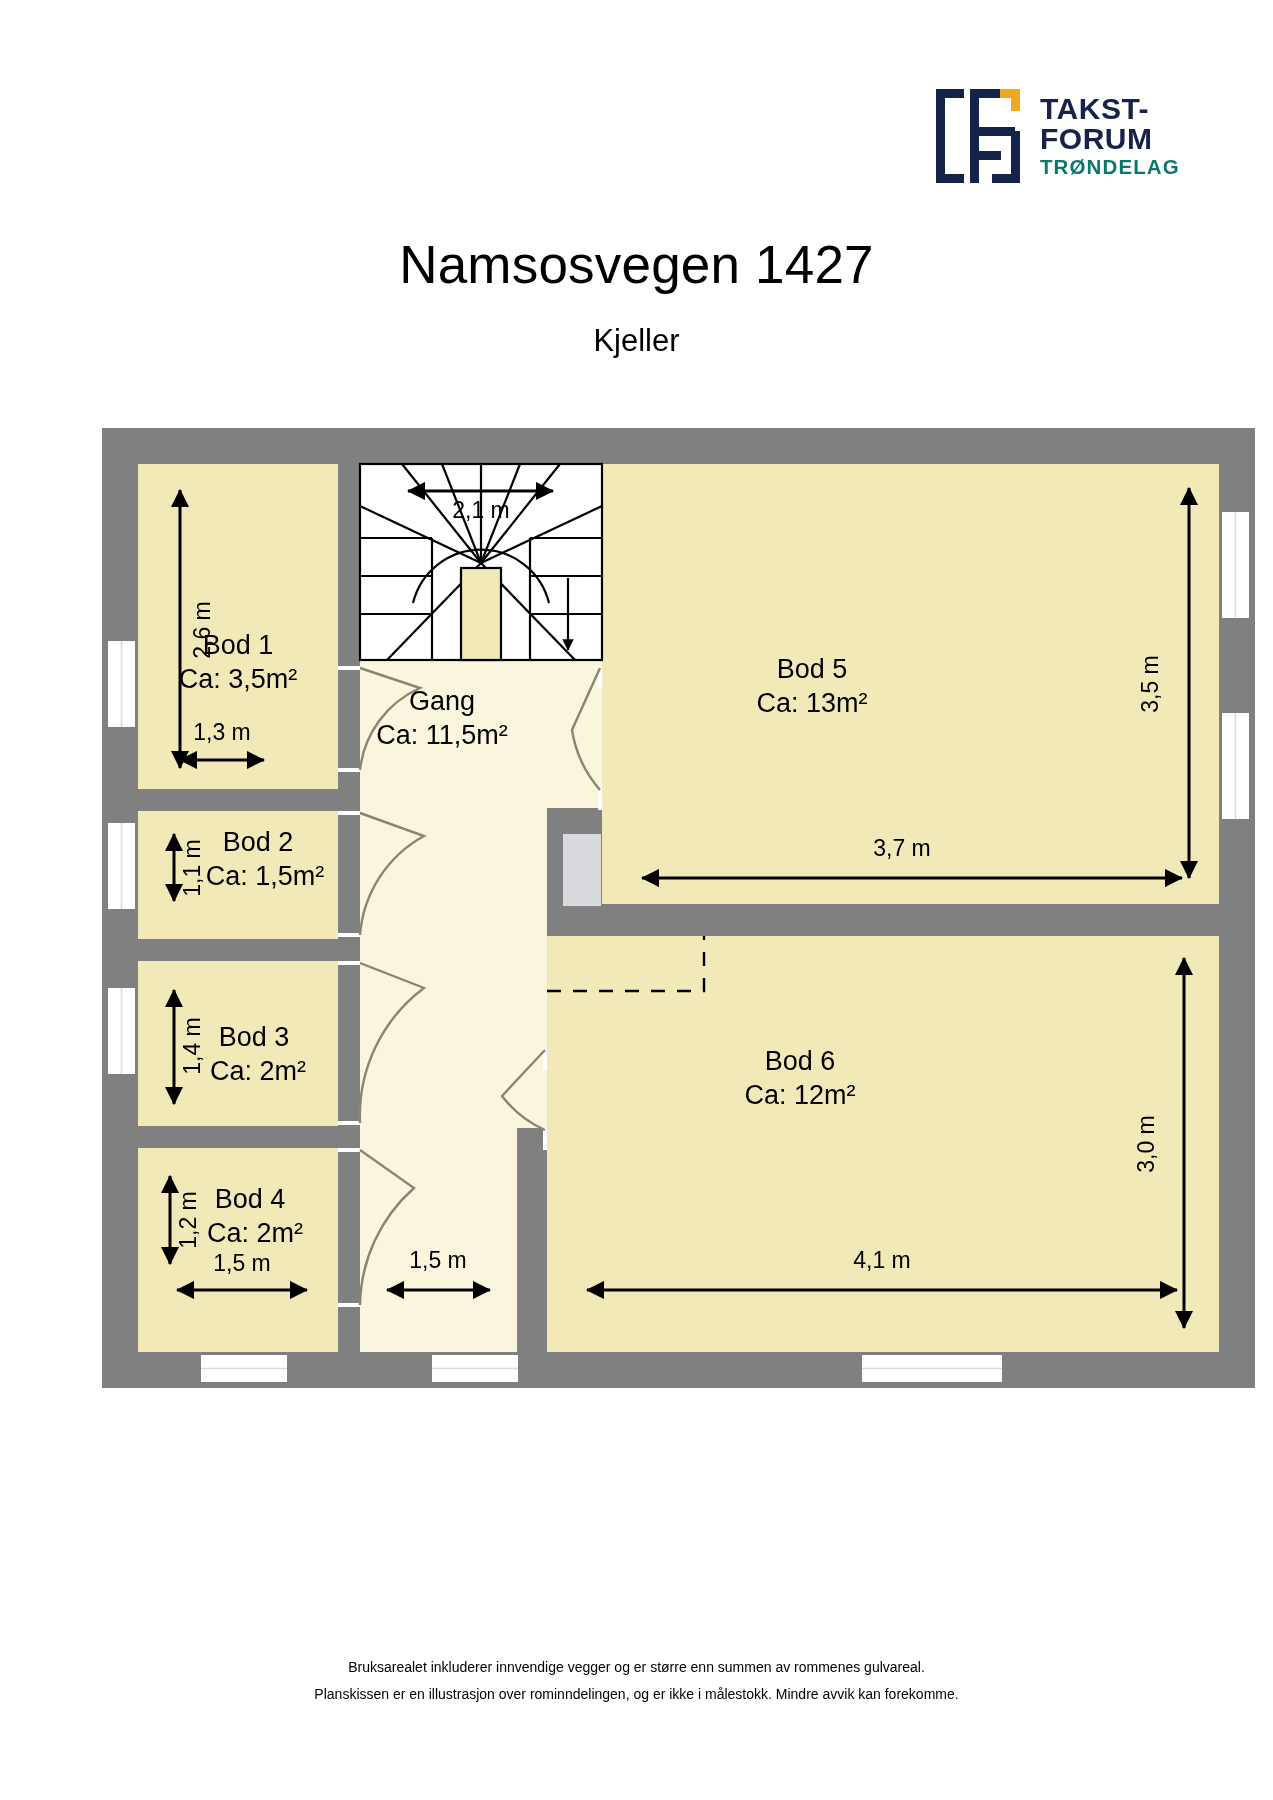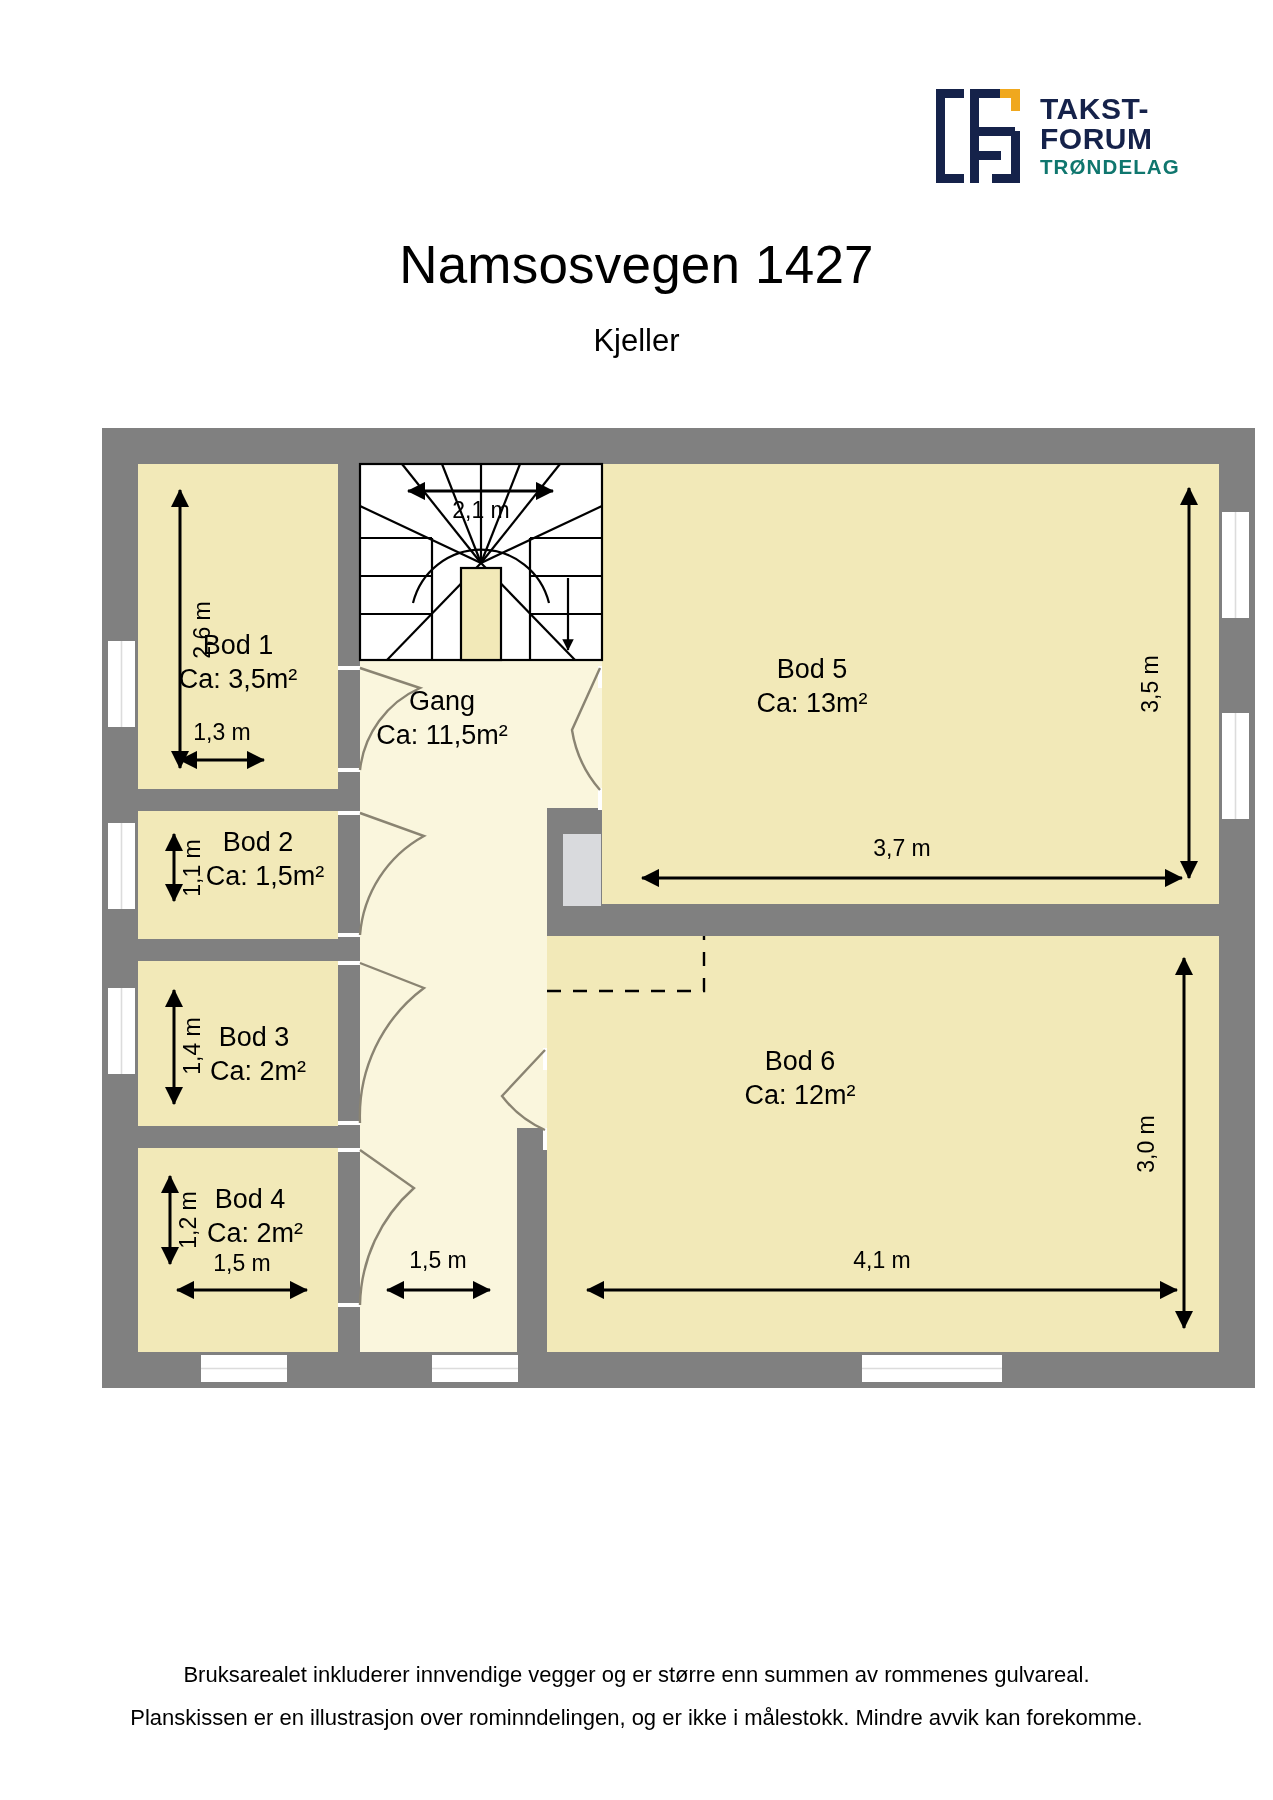--- a/index.html
+++ b/index.html
@@ -85,21 +85,21 @@
 
   
   #footer {
     position: absolute;
     top: 1654px;
     left: 0;
     width: 1273px;
     text-align: center;
   }
   #footer div {
-    font-size: 22px;
+    font-size: 14px;
     line-height: 1.95;
   }
 
   .plan-label {
     font-family: "Liberation Sans", sans-serif;
     font-size: 27px;
     fill: #000000;
   }
   .dim-label {
     font-family: "Liberation Sans", sans-serif;

